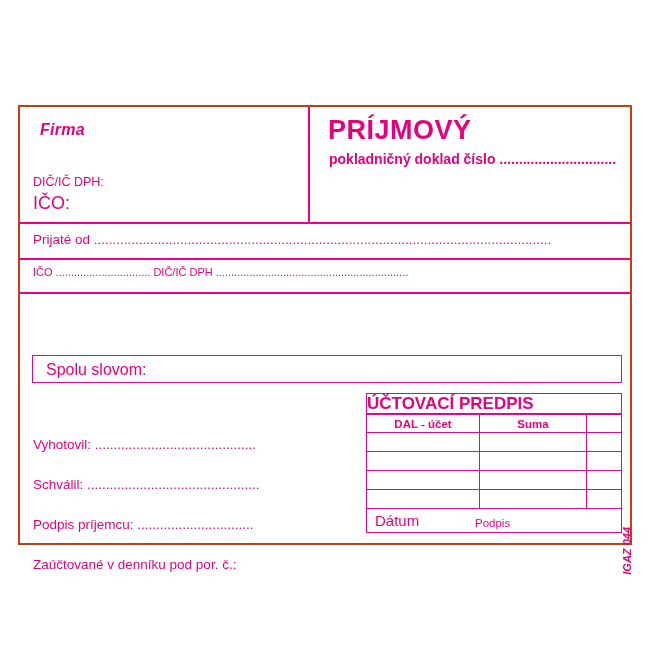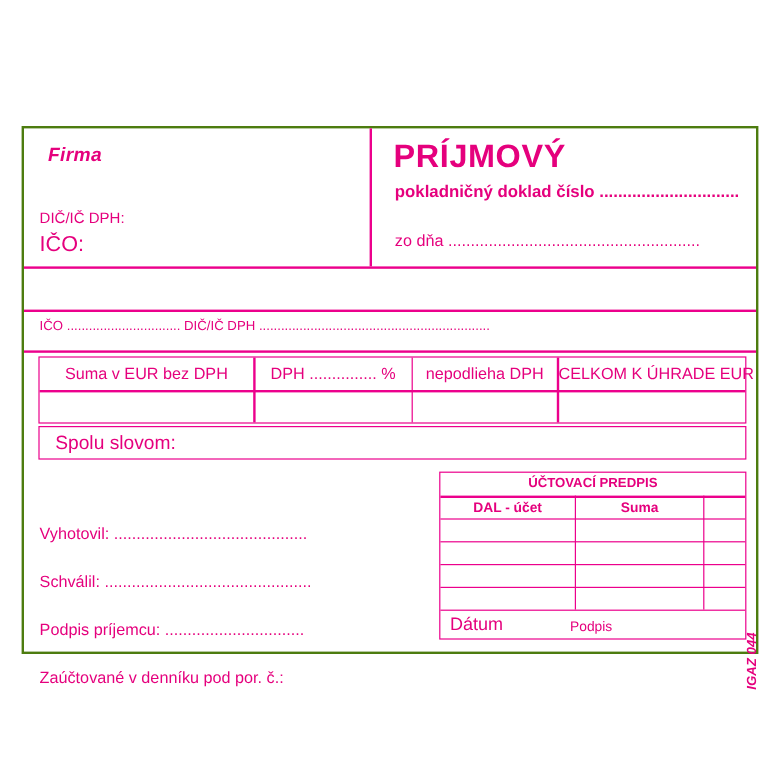--- a/index.html
+++ b/index.html
@@ -16,21 +16,21 @@
     overflow: hidden;
   }
 
   
   #form-card {
     position: absolute;
     left: 18px;
     top: 105px;
     width: 614px;
     height: 440px;
-    border: 2px solid #4d7c0f;
+    border: 2px solid #c2410c;
     box-sizing: border-box;
     background: #ffffff;
   }
 
   
   #header-block {
     position: absolute;
     left: 0; top: 0;
     width: 100%;
     height: 115px;
@@ -210,22 +210,21 @@
     height: 140px;
     border: 1.5px solid #ec008c;
     box-sizing: border-box;
   }
   #acct-title {
     position: absolute;
     left: 0; top: 0;
     width: 100%;
     height: 19px;
     line-height: 19px;
-    text-align: center;
-    font-size: 11px;
+    font-size: 17px;
     font-weight: bold;
   }
   #acct-title-divider {
     position: absolute;
     left: 0; top: 19px;
     width: 100%; height: 1.5px;
     background: #ec008c;
   }
   #acct-subhead {
     position: absolute;
@@ -286,48 +285,34 @@
 
 <div id="form-card">
 
   <div id="header-block">
     <div id="firma-label">Firma</div>
     <div id="dic-label">DIČ/IČ DPH:</div>
     <div id="ico-label">IČO:</div>
 
     <div id="doc-title">PRÍJMOVÝ</div>
     <div id="doc-subtitle">pokladničný doklad číslo ..............................</div>
-    <div id="doc-date-row">zo dňa ........................................................</div>
   </div>
   <div id="header-divider-v"></div>
   <div id="header-divider-h"></div>
 
+  <div id="received-row">
+    <div id="received-label">Prijaté od ..........................................................................................................................</div>
+  </div>
   <div id="received-divider-h"></div>
 
   <div id="icodic-row">
     <div id="icodic-label">IČO ............................... DIČ/IČ DPH ...............................................................</div>
   </div>
   <div id="icodic-divider-h"></div>
 
-  <div id="amounts-table">
-    <div id="amounts-header">
-      <div class="amt-cell" style="left:0; width:178px;">Suma v EUR bez DPH</div>
-      <div class="amt-cell" style="left:179.5px; width:130px;">DPH ............... %</div>
-      <div class="amt-cell" style="left:311px; width:120px;">nepodlieha DPH</div>
-      <div class="amt-cell" style="left:432.5px; width:155px;">CELKOM K ÚHRADE EUR</div>
-    </div>
-    <div id="amounts-header-divider"></div>
-    <div class="amt-sep" style="left:178px;"></div>
-    <div class="amt-sep" style="left:309.5px;"></div>
-    <div class="amt-sep" style="left:431px;"></div>
-    <div style="position:absolute;left:0;top:28.5px;width:178px;height:25px;"></div>
-    <div style="position:absolute;left:179.5px;top:28.5px;width:130px;height:25px;"></div>
-    <div style="position:absolute;left:311px;top:28.5px;width:120px;height:25px;"></div>
-    <div style="position:absolute;left:432.5px;top:28.5px;width:155px;height:25px;"></div>
-  </div>
 
   <div id="spolu-box">
     <div id="spolu-label">Spolu slovom:</div>
   </div>
 
   <div class="field-line" style="top:330px;">Vyhotovil: ...........................................</div>
   <div class="field-line" style="top:370px;">Schválil: ..............................................</div>
   <div class="field-line" style="top:410px;">Podpis príjemcu: ...............................</div>
   <div class="field-line" style="top:450px;">Zaúčtované v denníku pod por. č.:</div>
 

